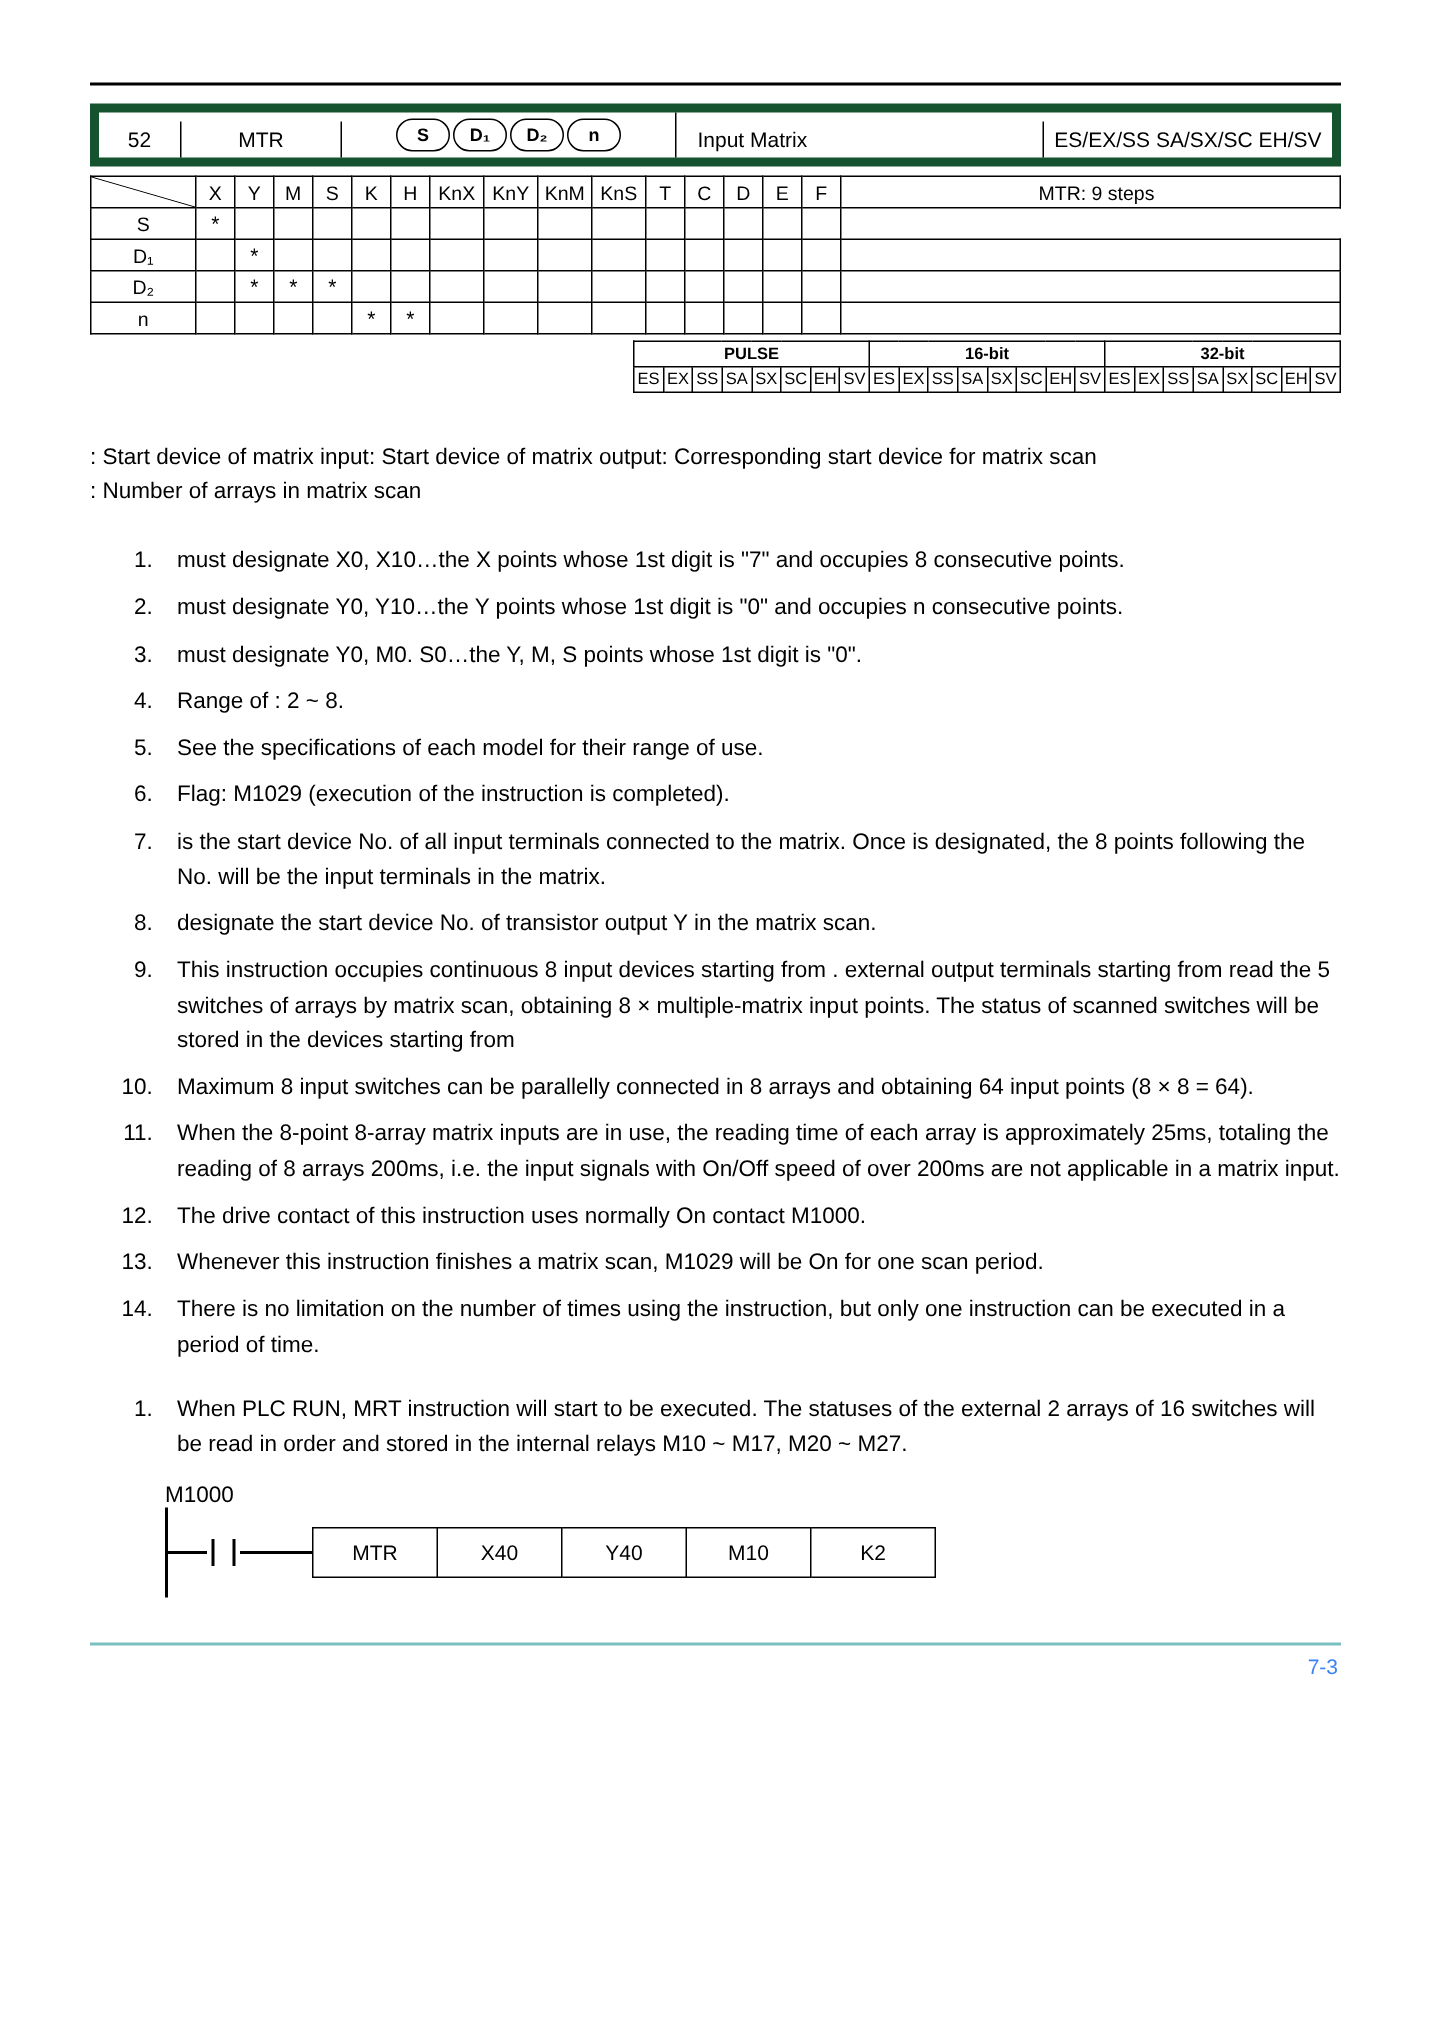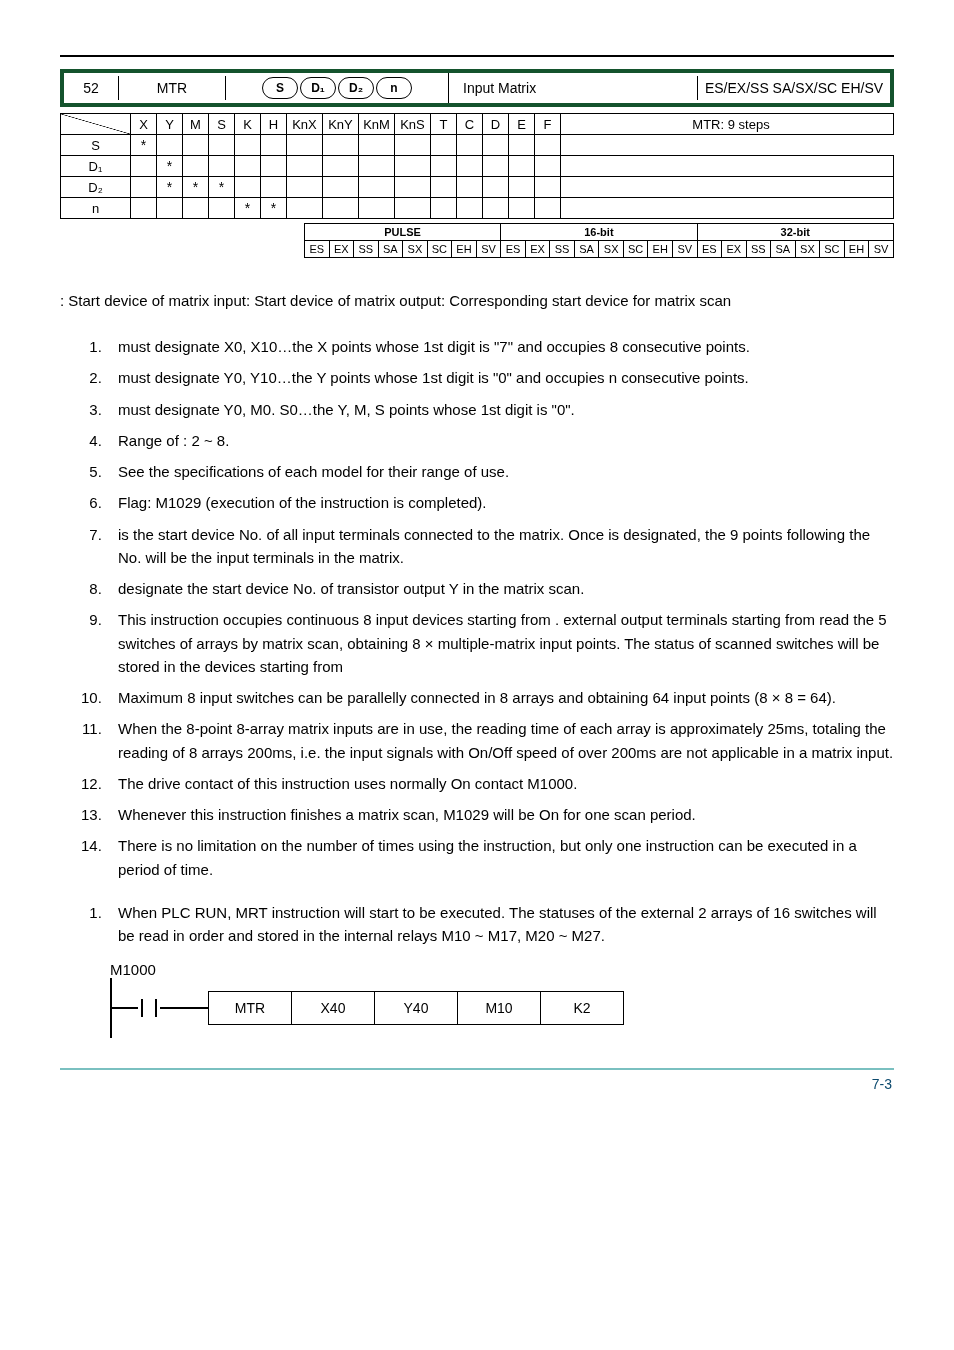--- a/index.html
+++ b/index.html
@@ -18,23 +18,23 @@
     box-sizing: border-box;
     position: relative;
   }
   .rule {
     border-top: 2px solid #000;
     margin-bottom: 12px;
   }
 
   
   .hdrbox {
-    border: 4px solid #14532d;
-    display: flex;
-    align-items: center;
+    border: 6px solid #14532d;
+    display: flex;
+    align-items: flex-end;
     font-size: 14px;
   }
   .hdrbox > div { padding: 4px 6px; }
   .hb-num {
     border-right: 1px solid #000;
     width: 42px;
     display: flex;
     align-items: center;
     justify-content: center;
   }
@@ -117,21 +117,21 @@
       #000 50%,
       rgba(0,0,0,0) calc(50% + .6px),
       rgba(0,0,0,0) 100%);
   }
 
   
   .subtable-wrap { margin-top: 4px; display:flex; justify-content:flex-end; }
   table.subtable {
     border-collapse: collapse;
     font-size: 11px;
-    width: 590px;
+    width: 472px;
     table-layout: fixed;
   }
   table.subtable th, table.subtable td {
     border: 1px solid #000;
     text-align: center;
     padding: 0 1px;
     height: 16px;
   }
 
   
@@ -205,21 +205,21 @@
     border-left: 1px solid #000;
   }
 
   
   .footrule {
     border-top: 2px solid #7ac0c0;
     margin-top: 30px;
   }
   .footer {
     text-align: right;
-    color: #0c4a6e;
+    color: #3b82f6;
     font-size: 14px;
     margin-top: 6px;
     padding-right: 2px;
   }
 </style>
 </head>
 <body>
 
 <div class="page">
 
@@ -398,30 +398,33 @@
     </tbody>
       </table>
   </div>
 
   <div class="legend">
     <div class="legend-row1">
       <span>: Start device of matrix input</span>
       <span>: Start device of matrix output</span>
       <span>: Corresponding start device for matrix scan</span>
     </div>
+    <div style="margin-top:6px;">
+      <span>: Number of arrays in matrix scan</span>
+    </div>
   </div>
 
   <ol class="explain" id="explain-list">
       <li> must designate X0, X10…the X points whose 1st digit is "7" and occupies 8 consecutive points.</li>
       <li> must designate Y0, Y10…the Y points whose 1st digit is "0" and occupies n consecutive points.</li>
       <li> must designate Y0, M0. S0…the Y, M, S points whose 1st digit is "0".</li>
       <li>Range of   : 2 ~ 8.</li>
       <li>See the specifications of each model for their range of use.</li>
       <li>Flag: M1029 (execution of the instruction is completed).</li>
-      <li> is the start device No. of all input terminals connected to the matrix. Once   is designated, the 9 points following the No. will be the input terminals in the matrix.</li>
+      <li> is the start device No. of all input terminals connected to the matrix. Once   is designated, the 8 points following the No. will be the input terminals in the matrix.</li>
       <li> designate the start device No. of transistor output Y in the matrix scan.</li>
       <li>This instruction occupies continuous 8 input devices starting from   .   external output terminals starting from   read the 5 switches of   arrays by matrix scan, obtaining 8 ×   multiple-matrix input points. The status of scanned switches will be stored in the devices starting from</li>
       <li>Maximum 8 input switches can be parallelly connected in 8 arrays and obtaining 64 input points (8 × 8 = 64).</li>
       <li>When the 8-point 8-array matrix inputs are in use, the reading time of each array is approximately 25ms, totaling the reading of 8 arrays 200ms, i.e. the input signals with On/Off speed of over 200ms are not applicable in a matrix input.</li>
       <li>The drive contact of this instruction uses normally On contact M1000.</li>
       <li>Whenever this instruction finishes a matrix scan, M1029 will be On for one scan period.</li>
       <li>There is no limitation on the number of times using the instruction, but only one instruction can be executed in a period of time.</li>
     </ol>
 
   <ol class="explain" style="margin-top:20px;">

